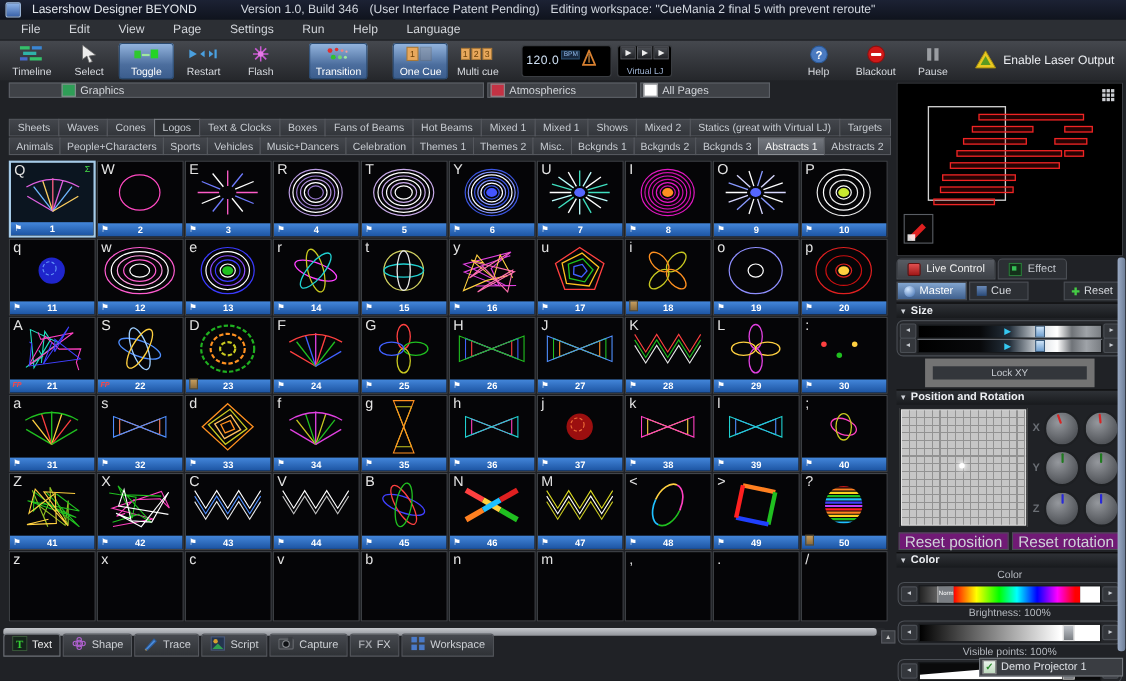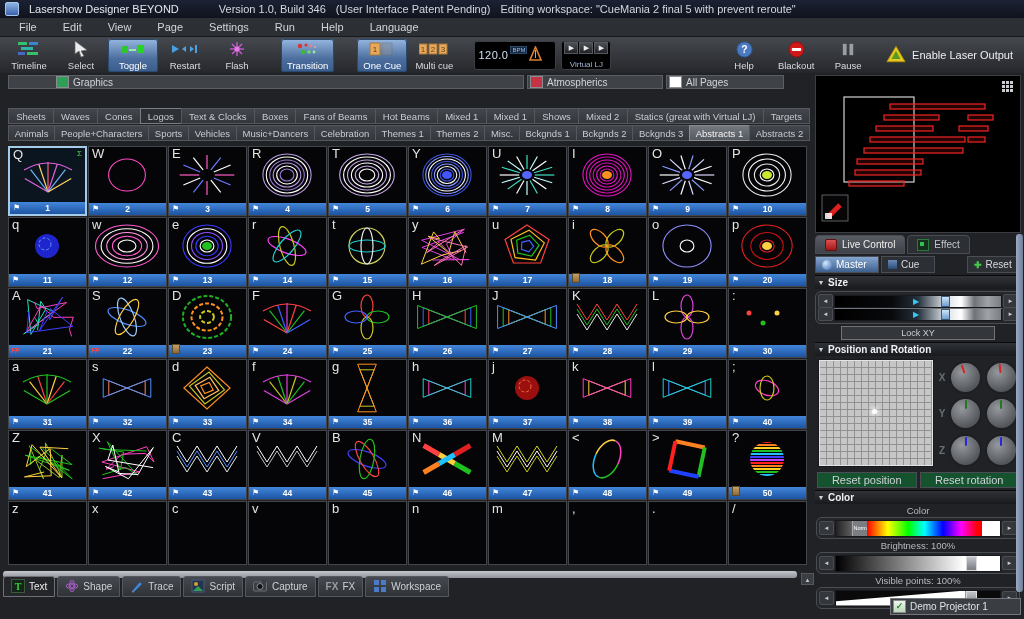--- a/index.html
+++ b/index.html
@@ -96,36 +96,36 @@
   .sizebox{margin-top:2px;height:33px;background:#24262a;border:1px solid #4a4e54;border-radius:6px;
            display:flex;flex-direction:column;justify-content:center;padding:2px;position:relative;box-sizing:border-box}
   .srow{display:flex;align-items:center;height:13px;gap:1px}
   .sbtn{width:13px;height:12px;background:#34373c;border:1px solid #4a4e54;color:#c8ccd2;font-size:6px;
         display:flex;align-items:center;justify-content:center;border-radius:2px;flex:0 0 auto}
   .strack{flex:1;height:11px;position:relative;overflow:hidden;border:1px solid #17191c}
   .strack.size{background:linear-gradient(90deg,#000 0%,#08090b 34%,#24303c 50%,#d8dde2 66%,#fff 76%,#6f7378 84%,#9fa3a8 92%,#7a7e83 100%)}
   .cymark{position:absolute;left:47%;top:0;color:#35c8f0;font-size:8px;line-height:11px}
   .szhandle{position:absolute;left:64%;top:0;bottom:0;width:7px;background:linear-gradient(#cfe4f8,#6f9fd0);border:1px solid #3a5a7a}
   .midline{position:absolute;left:18px;right:18px;top:50%;height:1px;background:#6f737a}
-  .lockxy{margin:2px 26px 0;height:12px;background:#33363b;border:1px solid #737373;font-size:9px;color:#c8ccd2;
+  .lockxy{margin:2px 26px 0;height:12px;background:#33363b;border:7px solid #737373;font-size:9px;color:#c8ccd2;
           display:flex;align-items:center;justify-content:center}
   .posrow{display:flex;margin-top:3px;height:110px}
   .pad{width:114px;height:106px;margin-left:3px;background-color:#c6c6c6;
        background-image:repeating-linear-gradient(0deg,#929292 0 1px,transparent 1px 7px),
                         repeating-linear-gradient(90deg,#929292 0 1px,transparent 1px 7px);
        border:1px solid #17191c;position:relative;box-shadow:inset 0 0 0 1px #e4e4e4}
   .paddot{position:absolute;left:53px;top:49px;width:5px;height:5px;background:#fff;border-radius:50%;
           box-shadow:0 0 5px 1px rgba(255,255,255,.95)}
   .knobs{flex:1;display:grid;grid-template-columns:12px 1fr 1fr;align-items:center;justify-items:center;padding:0 2px}
   .axis{font-size:10px;font-weight:bold;color:#6a6e74}
   .knob{width:29px;height:29px;border-radius:50%;background:radial-gradient(circle at 38% 32%,#95989d,#54575c 70%,#414449);
         border:2px solid #1d1f22;position:relative}
   .knob i{position:absolute;left:50%;top:1px;width:2px;height:9px;margin-left:-1px;border-radius:1px;transform-origin:1px 13px}
   .resetrow{display:flex;gap:3px;margin:3px 2px 0}
-  .rbtn{flex:1;height:14px;background:#14532d;border:1px solid #4a4e54;font-size:11px;color:#cfd2d8;
+  .rbtn{flex:1;height:14px;background:#701a75;border:1px solid #4a4e54;font-size:14px;color:#cfd2d8;
         display:flex;align-items:center;justify-content:center}
   .slabel{margin-top:2px;height:10px;text-align:center;font-size:9.5px;color:#b6bac0;line-height:10px}
   .sliderbox{margin:1px 1px 0;height:22px;background:#24262a;border:1px solid #4a4e54;border-radius:6px;
              display:flex;align-items:center;gap:1px;padding:0 2px;box-sizing:border-box}
   .sliderbox .strack{height:15px}
   .normseg{position:absolute;left:0;top:0;bottom:0;width:19%;background:linear-gradient(90deg,#222,#9a9a9a)}
   .normseg i{position:absolute;right:0;top:0;bottom:0;width:14px;background:#7a7e83;border-left:1px solid #a8a8a8;
              color:#fff;font-size:5.5px;font-style:normal;display:flex;align-items:center;justify-content:center}
   .rainbow{position:absolute;left:19%;right:11%;top:0;bottom:0;
            background:linear-gradient(90deg,#f00,#ff0 18%,#0f0 36%,#0ff 50%,#00f 66%,#f0f 82%,#f00 96%)}
@@ -316,21 +316,21 @@
             <polygon points="11,1 21,18 1,18" fill="#e8c820" stroke="#a89010"></polygon>
             <polygon points="11,6 16,15 6,15" fill="#5a9a20"></polygon>
           </svg>
       </span>
       <span>Enable Laser Output</span>
     </div>
   </div>
 
   <div class="leftpane">
     <div class="catbar" id="catbar">
-        <div class="catbox" style="width: 516px; padding-left: 47px;">
+        <div class="catbox" style="width: 432px; padding-left: 47px;">
           <span class="catsw" style="background:#2f9e57"></span>
           <span>Graphics</span>
         </div>
         <div class="catbox" style="width: 136px;">
           <span class="catsw" style="background:#c43244"></span>
           <span>Atmospherics</span>
         </div>
         <div class="catbox" style="width: 118px;">
           <span class="catsw" style="background:#ffffff"></span>
           <span>All Pages</span>

